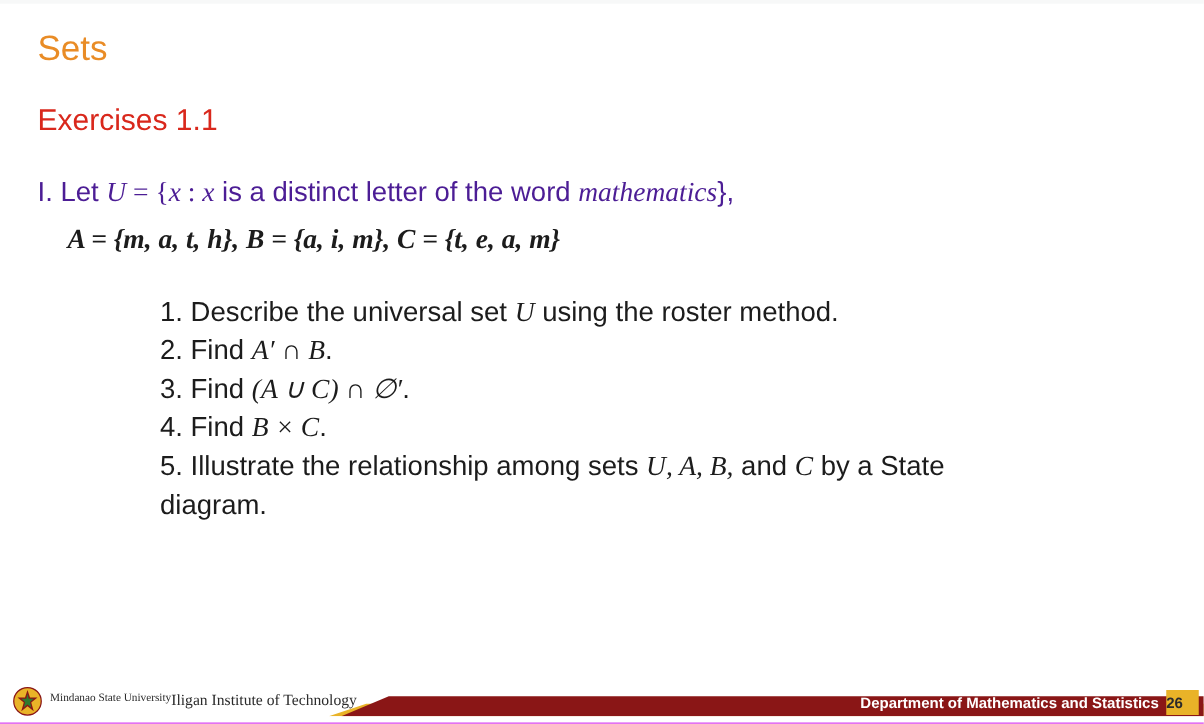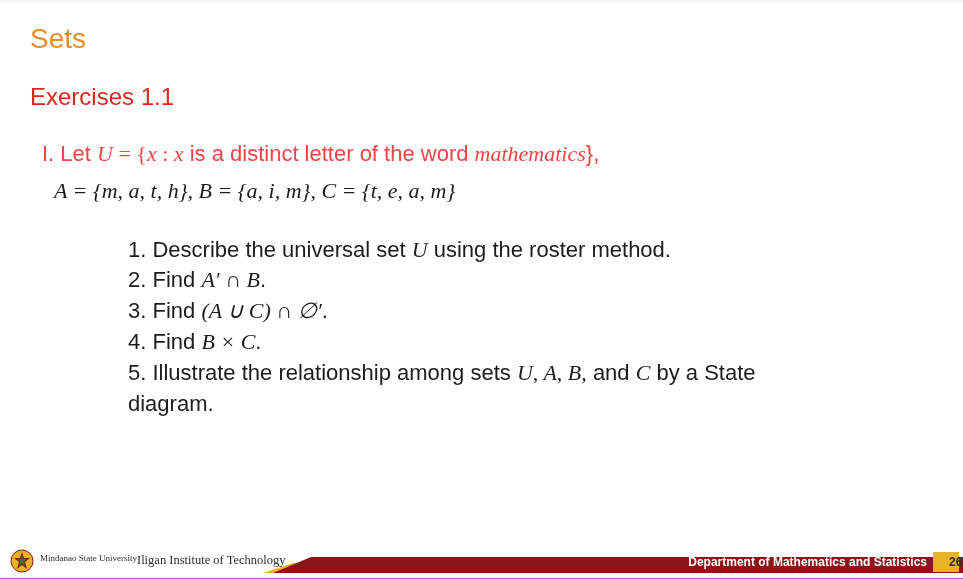--- a/index.html
+++ b/index.html
@@ -27,31 +27,31 @@
     font-weight: 400;
     margin-bottom: 28px;
   }
   .subtitle {
     color: #d9281c;
     font-size: 24px;
     font-weight: 400;
     margin-bottom: 28px;
   }
   .lead {
-    color: #ef4444;
+    color: #4c1d95;
     font-size: 22px;
     line-height: 1.4;
     margin-bottom: 6px;
-    margin-left: 12px;
   }
   .indent {
     padding-left: 24px;
     color: #1c1c1c;
     font-size: 22px;
     line-height: 1.4;
+    font-weight: bold;
   }
   .items {
     padding-left: 98px;
     margin-top: 28px;
   }
   .item {
     color: #1c1c1c;
     font-size: 22px;
     line-height: 1.4;
   }
@@ -111,21 +111,20 @@
     right: 4px;
     bottom: 1px;
     height: 20px;
     width: 26px;
     background: #e9b328;
     color: #2b2b2b;
     font-size: 12px;
     font-weight: bold;
     line-height: 20px;
     z-index: 4;
-    padding-left: 16px;
   }
 </style>
 </head>
 <body>
 
 <div class="slide">
 
   <div class="title">Sets</div>
 
   <div class="subtitle">Exercises 1.1</div>

